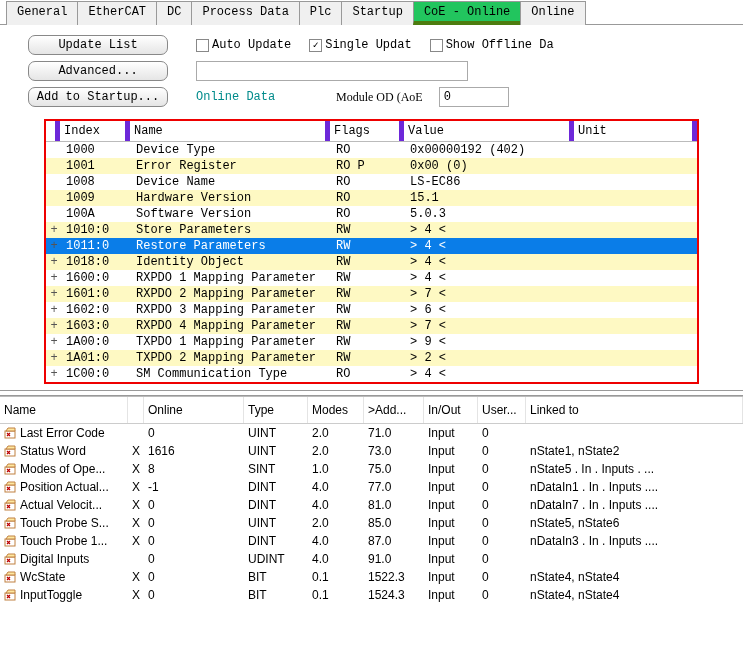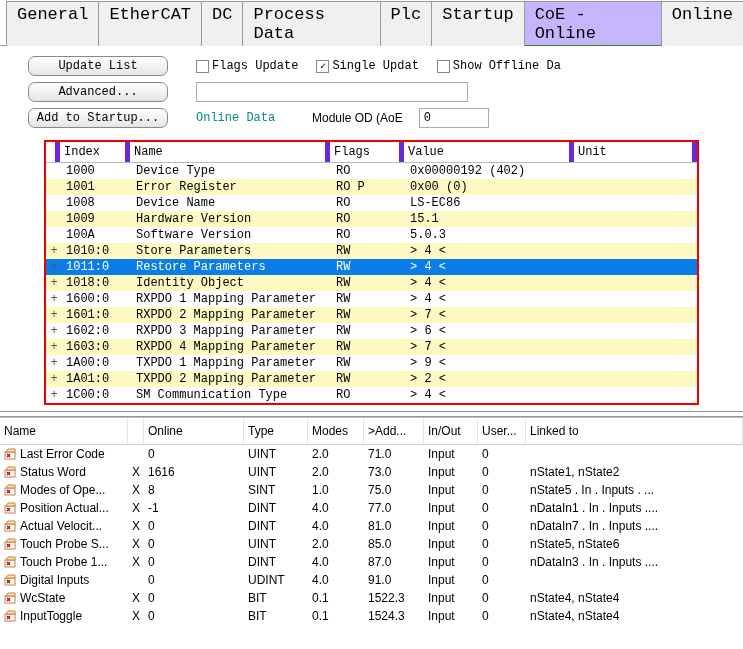--- a/index.html
+++ b/index.html
@@ -1,28 +1,28 @@
 <!DOCTYPE html>
 <html><head>
 <meta charset="utf-8">
 <style>
 * { box-sizing: border-box; }
 body { margin: 0; font-family: "Microsoft Sans Serif", "Segoe UI", sans-serif; font-size: 12px; background: #fff; color: #000; }
 .window { width: 743px; height: 649px; background: #fff; overflow: hidden; }
 .tabs { display: flex; border-bottom: 1px solid #999; padding-left: 6px; }
-.tab { padding: 3px 10px 2px 10px; border: 1px solid #999; border-bottom: none; background: #f0f0f0; margin-right: -1px; font-family: "Courier New", monospace; font-size: 17px; cursor: pointer; position: relative; top: 1px; }
-.tab.active { background: #c4b5fd; border-bottom: 1px solid #4d7c0f; }
+.tab { padding: 3px 10px 2px 10px; border: 1px solid #999; border-bottom: none; background: #f0f0f0; margin-right: -1px; font-family: "Courier New", monospace; font-size: 12px; cursor: pointer; position: relative; top: 1px; }
+.tab.active { background: #22c55e; border-bottom: 4px solid #4d7c0f; }
 .toolbar-area { padding: 10px 14px 6px 28px; }
 .tb-row { display: flex; align-items: center; margin-bottom: 6px; gap: 8px; }
 .btn { border: 1px solid #888; background: linear-gradient(#fff,#e5e5e5); padding: 2px 0; width: 140px; font-family: "Courier New", monospace; font-size: 12px; text-align: center; border-radius: 7px; cursor: pointer; }
 .chk-wrap { display: inline-flex; align-items: center; gap: 3px; font-family: "Courier New", monospace; font-size: 12px; margin-right: 10px; }
 .chk { width: 13px; height: 13px; border: 1px solid #888; background:#fff; display:inline-flex; align-items:center; justify-content:center; font-size:10px; color:#000; }
 .txt-input { border: 1px solid #aaa; height: 20px; padding: 2px 4px; font-family: "Courier New", monospace; font-size: 12px; }
 .online-data { color: #008b8b; font-family: "Courier New", monospace; padding: 2px 0; }
-.module-lbl { font-family: Liberation Sans, sans-serif; }
+.module-lbl { font-family: Liberation Serif, serif; margin-left: 24px; }
 .redbox { border: 2px solid #e00; margin: 0 44px 6px 44px; }
 .coe-head { display: flex; border-bottom: 1px solid #bbb; background:#fff; }
 .coe-head > div { padding: 3px 4px; font-family: "Courier New", monospace; font-size: 12px; border-right: 5px solid #6d28d9; }
 .coe-body { max-height: 262px; overflow: hidden; }
 .coe-row { display: flex; }
 .coe-row.alt { background: #fef9c3; }
 .coe-row.sel { background: #0a7de8; color: #fff; }
 .coe-row > div { padding: 1px 4px; font-family: "Courier New", monospace; font-size: 12px; white-space: nowrap; overflow: hidden; }
 .col-exp { width: 16px; text-align:center; color:#555; }
 .col-idx { width: 70px; }
@@ -63,21 +63,21 @@
       <div class="tab active">CoE - Online</div>
       <div class="tab">Online</div>
     </div>
 
 <div class="toolbar-area">
   <div class="tb-row">
     <div class="btn">Update List</div>
     <div style="width:12px"></div>
     <span class="chk-wrap">
       <span class="chk"></span>
-      <span>Flags Update</span>
+      <span>Auto Update</span>
     </span>
     <span class="chk-wrap">
       <span class="chk">✓</span>
       <span>Single Updat</span>
     </span>
     <span class="chk-wrap">
       <span class="chk"></span>
       <span>Show Offline Da</span>
     </span>
   </div>

